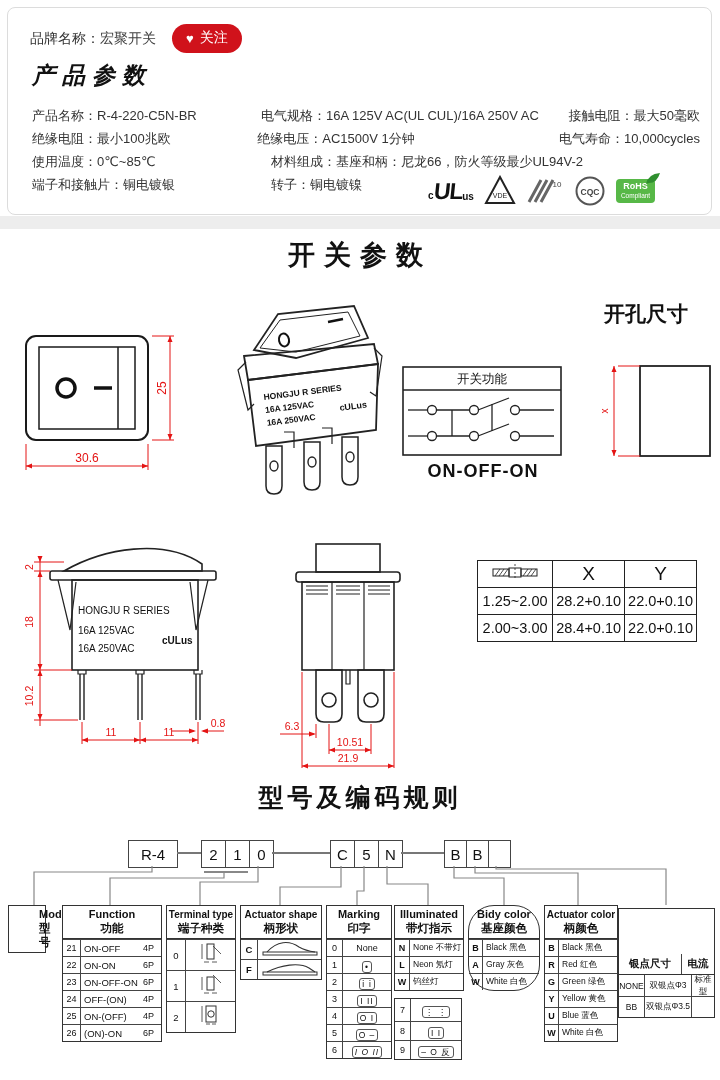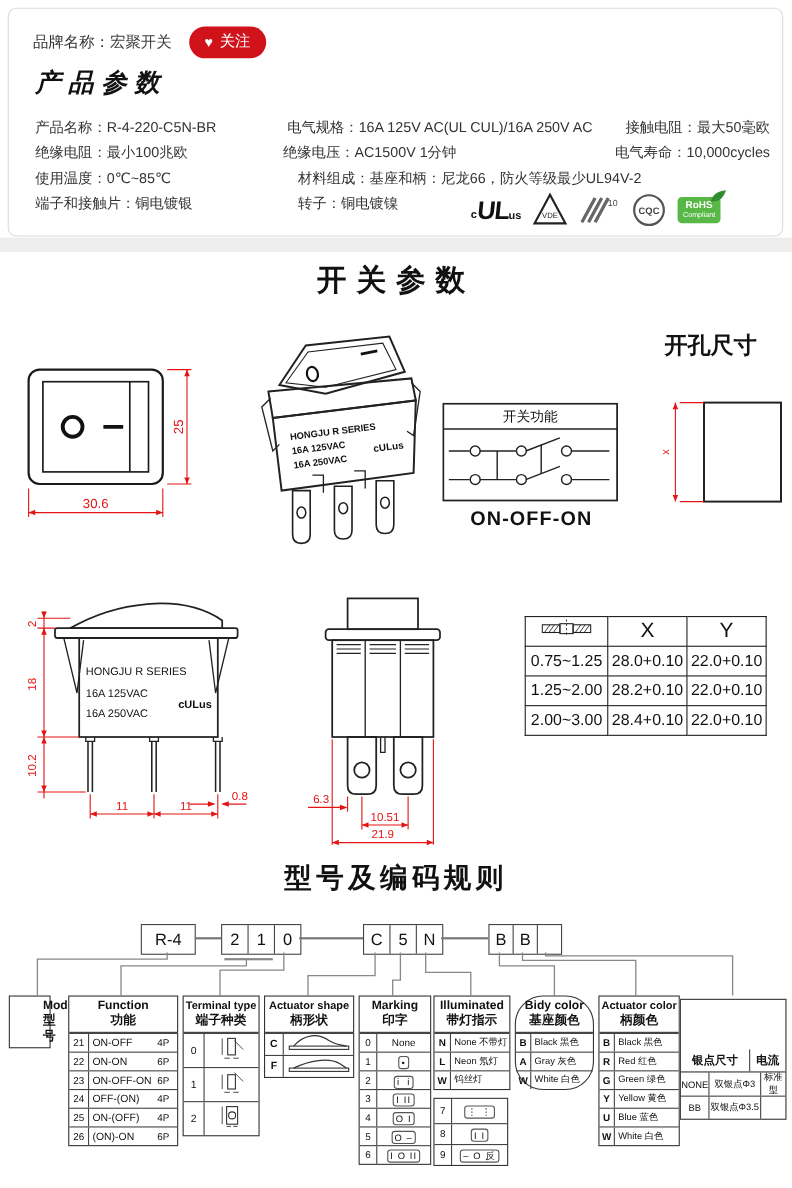--- a/index.html
+++ b/index.html
@@ -311,25 +311,20 @@
           <rect x="29" y="5" width="16" height="7" fill="none" stroke="#222" stroke-width="1"></rect>
           <path d="M31,12 L36,5 M35,12 L40,5 M39,12 L44,5" stroke="#222" stroke-width="0.8"></path>
           <rect x="17" y="4" width="12" height="9" fill="none" stroke="#222" stroke-width="1"></rect>
           <line x1="23" y1="0" x2="23" y2="16" stroke="#222" stroke-width="0.8" stroke-dasharray="2,2"></line>
         </svg>
       </th>
       <th>X</th>
       <th>Y</th>
     </tr>
     <tr>
-      <td>0.75~1.25</td>
-      <td>28.0+0.10</td>
-      <td>22.0+0.10</td>
-    </tr>
-    <tr>
       <td>1.25~2.00</td>
       <td>28.2+0.10</td>
       <td>22.0+0.10</td>
     </tr>
     <tr>
       <td>2.00~3.00</td>
       <td>28.4+0.10</td>
       <td>22.0+0.10</td>
     </tr>
   </tbody>
@@ -491,37 +486,37 @@
     <div class="ct-r" style="height:17px;">
       <span class="cd" style="width:15px;font-size:9px;">0</span>
       <span class="plain" style="flex:1;text-align:center;">None</span>
     </div>
     <div class="ct-r" style="height:17px;">
       <span class="cd" style="width:15px;font-size:9px;">1</span>
       <span style="flex:1;text-align:center;"><span class="mk-box">•</span></span>
     </div>
     <div class="ct-r" style="height:17px;">
       <span class="cd" style="width:15px;font-size:9px;">2</span>
-      <span style="flex:1;text-align:center;font-family:Liberation Mono, monospace;"><span class="mk-box">ⅰ ⅰ</span></span>
+      <span style="flex:1;text-align:center;"><span class="mk-box">ⅰ ⅰ</span></span>
     </div>
     <div class="ct-r" style="height:17px;">
       <span class="cd" style="width:15px;font-size:9px;">3</span>
       <span style="flex:1;text-align:center;"><span class="mk-box">I II</span></span>
     </div>
     <div class="ct-r" style="height:17px;">
       <span class="cd" style="width:15px;font-size:9px;">4</span>
       <span style="flex:1;text-align:center;"><span class="mk-box">O I</span></span>
     </div>
     <div class="ct-r" style="height:17px;">
       <span class="cd" style="width:15px;font-size:9px;">5</span>
       <span style="flex:1;text-align:center;"><span class="mk-box">O –</span></span>
     </div>
     <div class="ct-r" style="height:17px;">
       <span class="cd" style="width:15px;font-size:9px;">6</span>
-      <span style="flex:1;text-align:center;"><span class="mk-box">I O II</span></span>
+      <span style="flex:1;text-align:center;font-style:italic;"><span class="mk-box">I O II</span></span>
     </div>
   </div>
 
   <div class="ct" style="left:394px;top:998px;width:68px;">
     <div class="ct-r" style="height:22px;border-top:none;">
       <span class="cd" style="width:15px;font-size:9px;">7</span>
       <span style="flex:1;text-align:center;"><span class="mk-box">⋮ ⋮</span></span>
     </div>
     <div class="ct-r" style="height:19px;">
       <span class="cd" style="width:15px;font-size:9px;">8</span>

